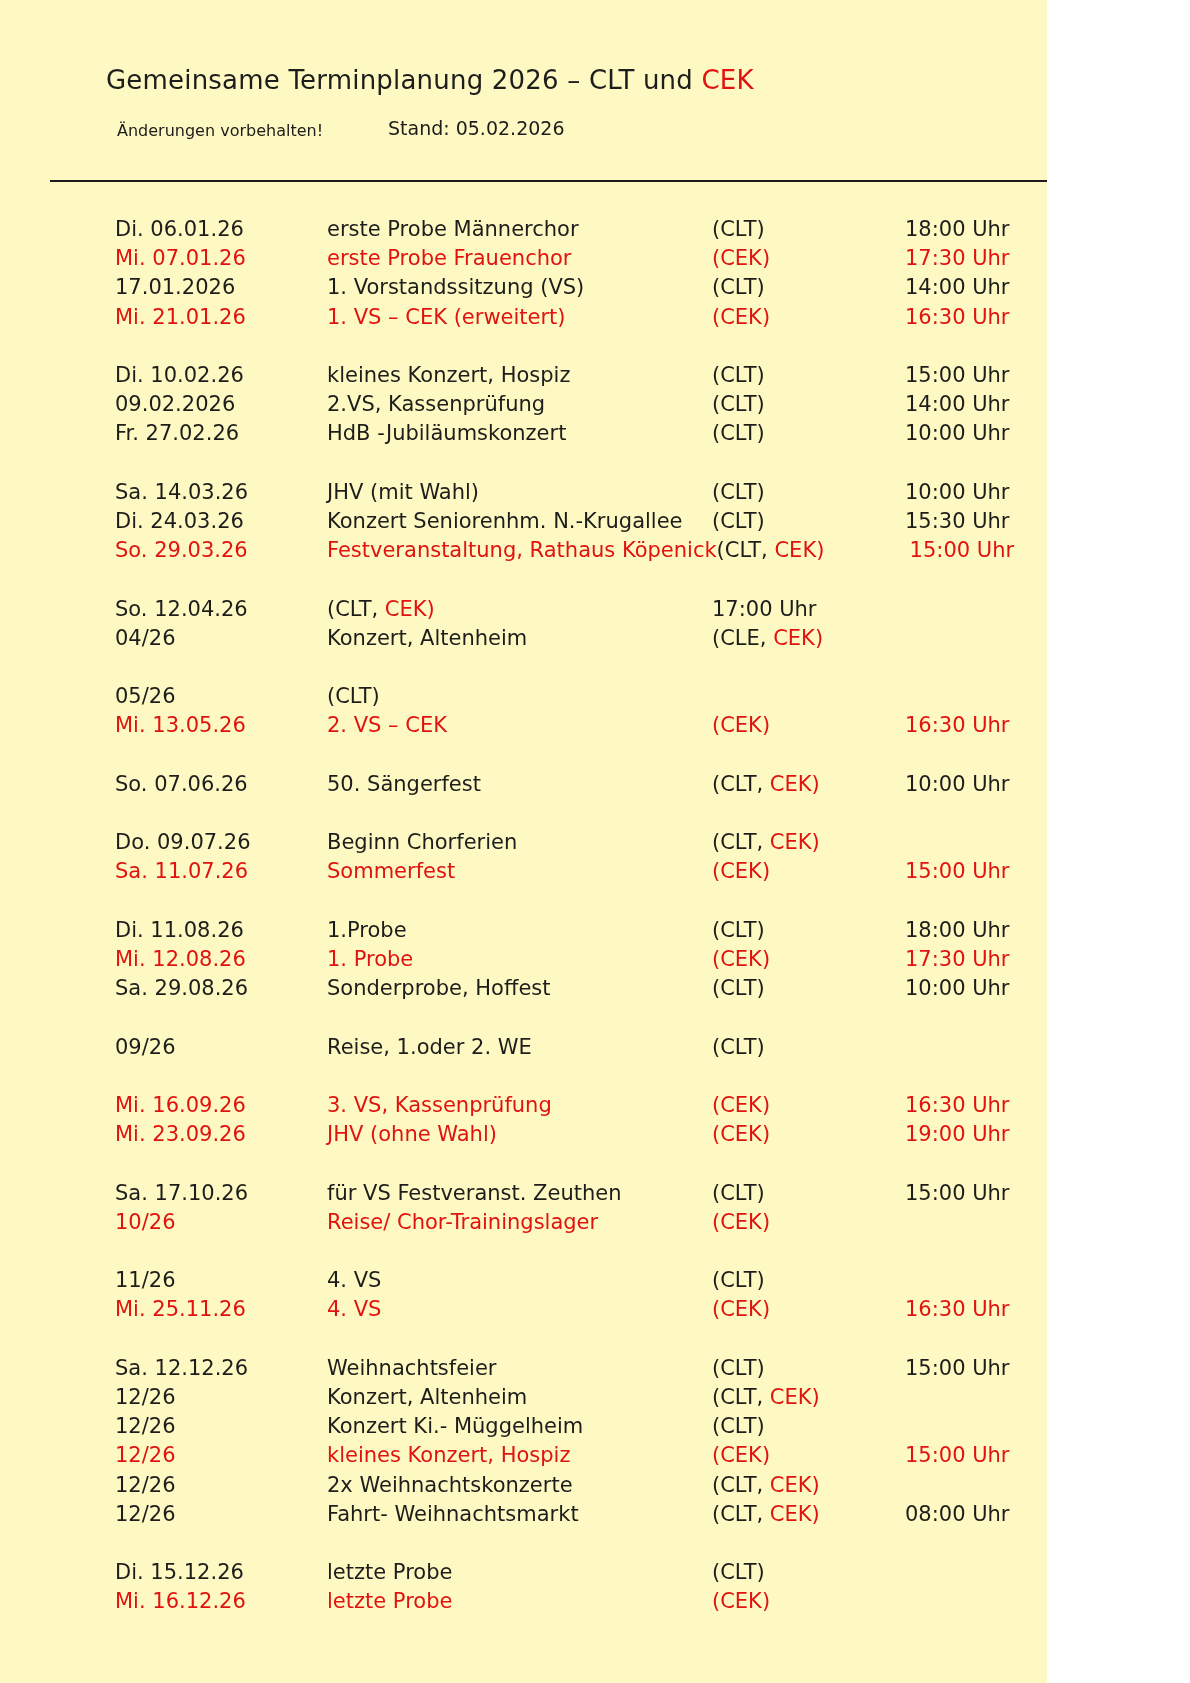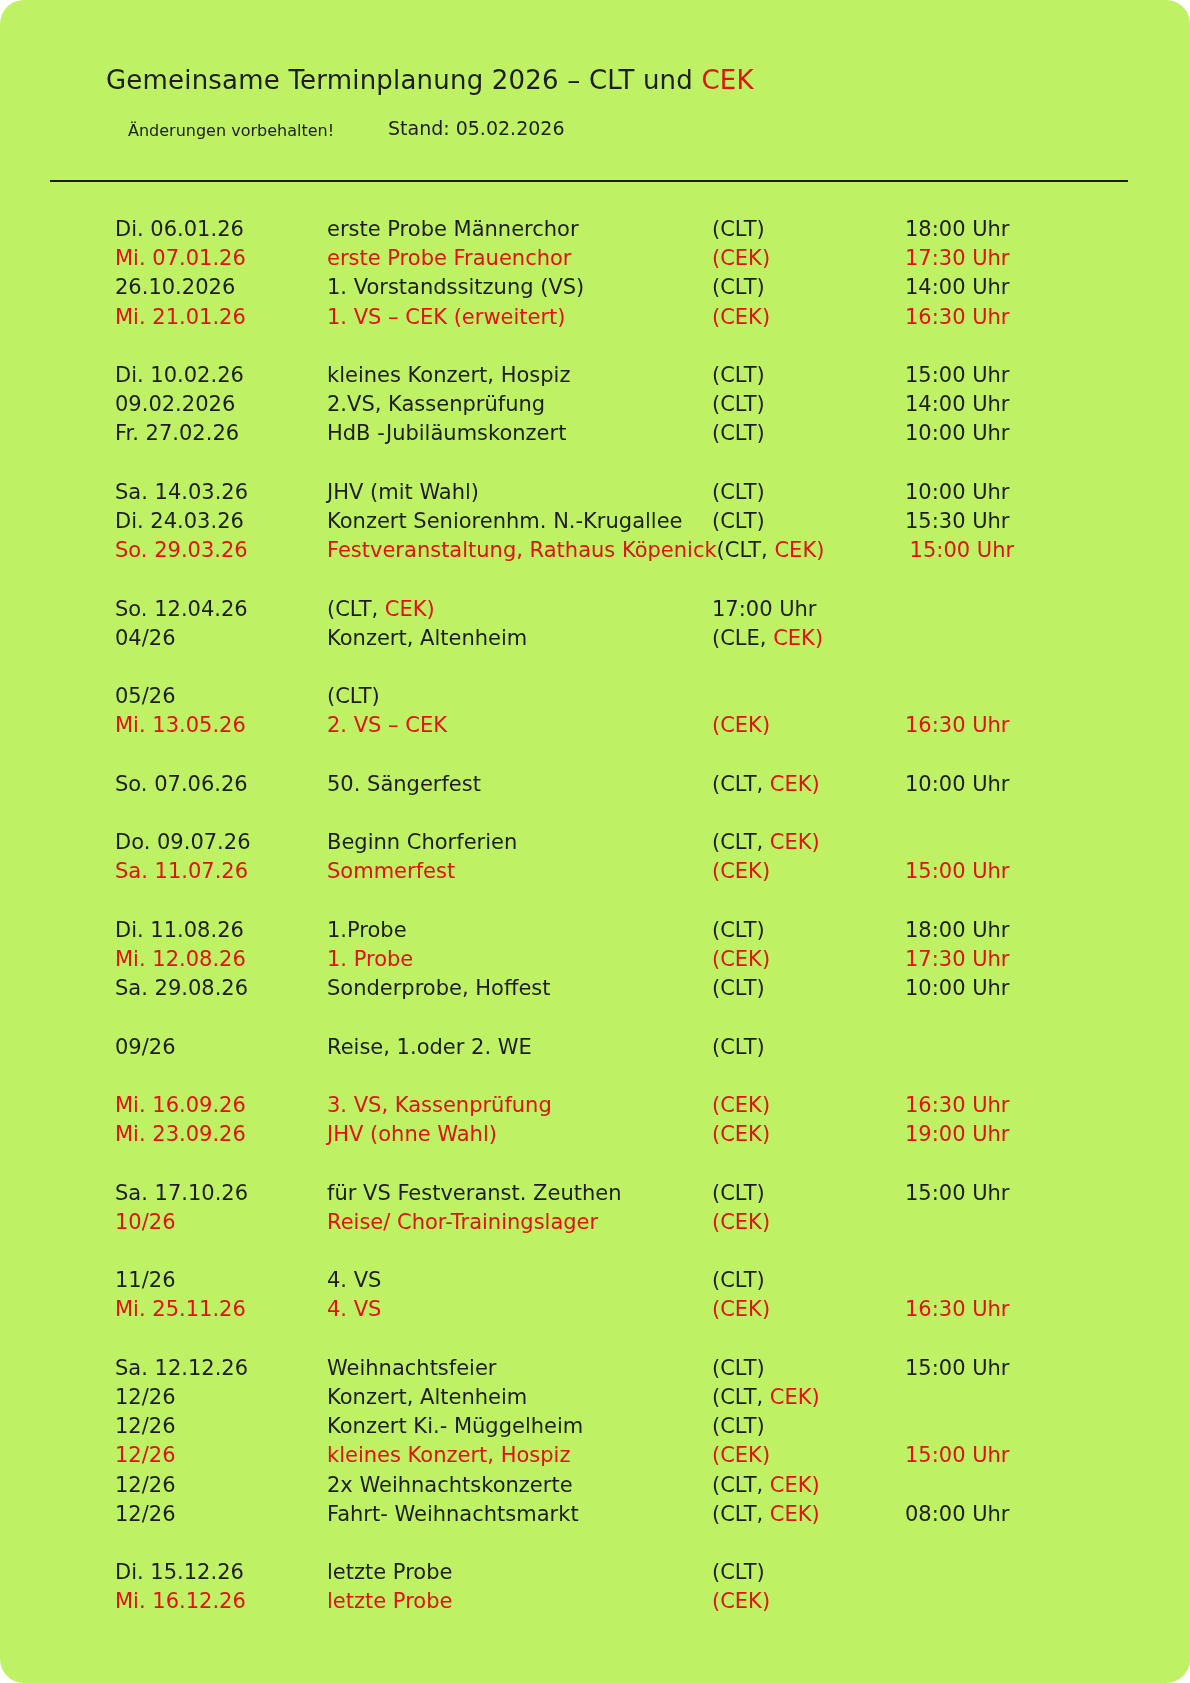--- a/index.html
+++ b/index.html
@@ -6,41 +6,40 @@
     --red: #e01310;
     --ink: #1d1d1b;
   }
   html, body {
     margin: 0;
     padding: 0;
     background: #ffffff;
   }
   .page {
     position: relative;
-    width: 1190px;
+    width: 1047px;
     height: 1683px;
-    background: #bef264;
+    background: #fef9c3;
     font-family: "DejaVu Sans", "Liberation Sans", sans-serif;
     color: var(--ink);
     overflow: hidden;
-    border-radius: 24px;
   }
   .title {
     position: absolute;
     left: 106px;
     top: 48px;
     font-size: 26px;
     font-weight: 400;
     white-space: nowrap;
     letter-spacing: 0.2px;
   }
   .title .accent { color: var(--red); }
   .note {
     position: absolute;
-    left: 128px;
+    left: 117px;
     top: 121px;
     font-size: 16px;
     white-space: nowrap;
   }
   .stand {
     position: absolute;
     left: 388px;
     top: 117px;
     font-size: 19px;
     white-space: nowrap;
@@ -95,21 +94,21 @@
     <span class="c-org"><span class="org-black">(CLT)</span><span class="org-red"></span></span>
     <span class="c-time">18:00 Uhr</span>
   </div>
         <div class="row red">
     <span class="c-date">Mi. 07.01.26</span>
     <span class="c-event">erste Probe Frauenchor</span>
     <span class="c-org"><span class="org-black"></span><span class="org-red">(CEK)</span></span>
     <span class="c-time">17:30 Uhr</span>
   </div>
         <div class="row">
-    <span class="c-date">26.10.2026</span>
+    <span class="c-date">17.01.2026</span>
     <span class="c-event">1. Vorstandssitzung (VS)</span>
     <span class="c-org"><span class="org-black">(CLT)</span><span class="org-red"></span></span>
     <span class="c-time">14:00 Uhr</span>
   </div>
         <div class="row red">
     <span class="c-date">Mi. 21.01.26</span>
     <span class="c-event">1. VS – CEK (erweitert)</span>
     <span class="c-org"><span class="org-black"></span><span class="org-red">(CEK)</span></span>
     <span class="c-time">16:30 Uhr</span>
   </div>

